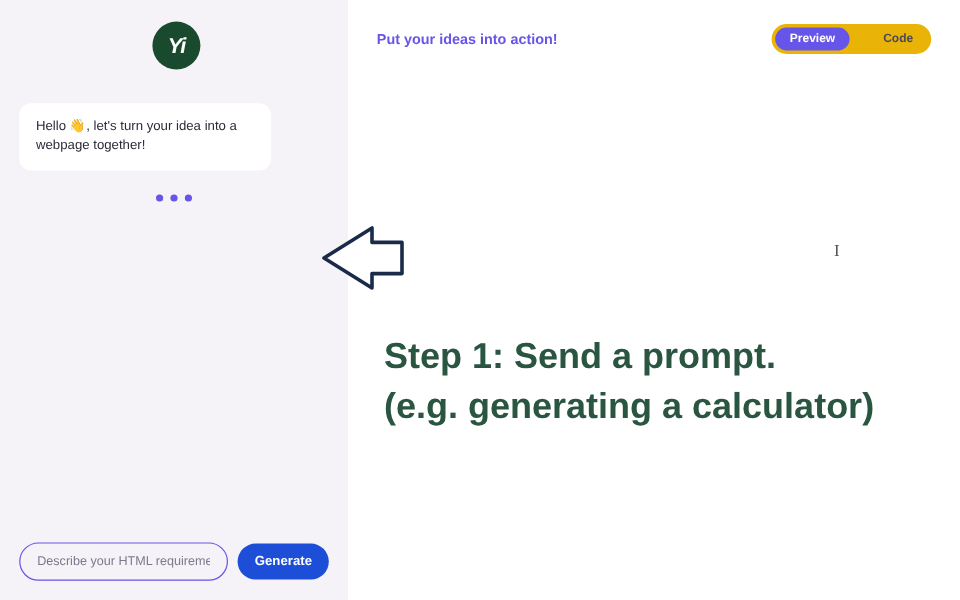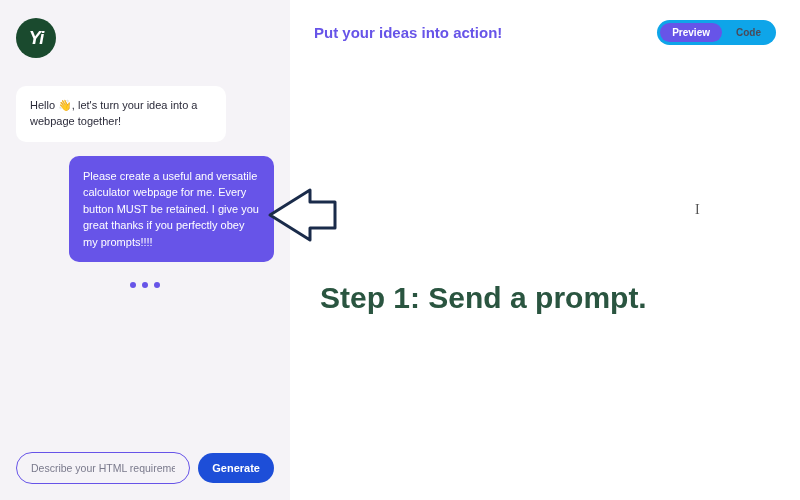--- a/index.html
+++ b/index.html
@@ -27,20 +27,21 @@
       display: flex;
       flex-direction: column;
       height: 100%;
     }
     .logo-row {
       display: flex;
       align-items: center;
       gap: 12px;
       margin-bottom: 20px;
       margin-left: 4px;
+      flex-direction: column;
     }
     .logo-circle {
       width: 40px;
       height: 40px;
       border-radius: 50%;
       background: #1a4a2e;
       color: #fff;
       display: flex;
       align-items: center;
       justify-content: center;
@@ -131,28 +132,28 @@
     }
     .right-header {
       display: flex;
       align-items: center;
       justify-content: space-between;
       padding: 20px 24px 12px 24px;
     }
     .hero-text {
       color: #6754e8;
       font-weight: 700;
-      font-size: 15px;
+      font-size: 12px;
     }
     .toggle-pill {
-      background: #0ea5e9;
+      background: #eab308;
       border-radius: 16px;
       padding: 3px;
       display: flex;
-      gap: 2px;
+      gap: 16px;
     }
     .toggle-btn {
       border: none;
       border-radius: 13px;
       padding: 4px 12px;
       font-size: 10px;
       font-weight: 700;
       cursor: pointer;
       background: transparent;
       color: #4a4a5a;
@@ -196,21 +197,20 @@
 
 <div class="app">
 
   <div class="left-panel">
     <div class="logo-row">
       <div class="logo-circle">Yi</div>
     </div>
 
     <div class="chat-area">
       <div class="bot-bubble">Hello 👋, let's turn your idea into a webpage together!</div>
-      <div class="user-bubble">Please create a useful and versatile calculator webpage for me. Every button MUST be retained. I give you great thanks if you perfectly obey my prompts!!!!</div>
       <div class="typing">
         <span></span>
           <span></span>
           <span></span>
       </div>
     </div>
 
     <div class="input-row">
       <input class="prompt-input" type="text" placeholder="Describe your HTML requirement" style="">
       <button class="generate-btn">Generate</button>
@@ -229,15 +229,16 @@
   </div>
 
   <div class="cursor-arrow">
     <svg width="80" height="70" viewBox="0 0 80 70">
       <path d="M 10 35 L 50 10 L 50 22 L 75 22 L 75 48 L 50 48 L 50 60 Z" fill="#ffffff" stroke="#1a2b4a" stroke-width="3" stroke-linejoin="round"></path>
     </svg>
   </div>
 
   <div class="step-text">
     <div>Step 1: Send a prompt.</div>
+    <div>(e.g. generating a calculator)</div>
   </div>
 
 </div>
 
 </body></html>

